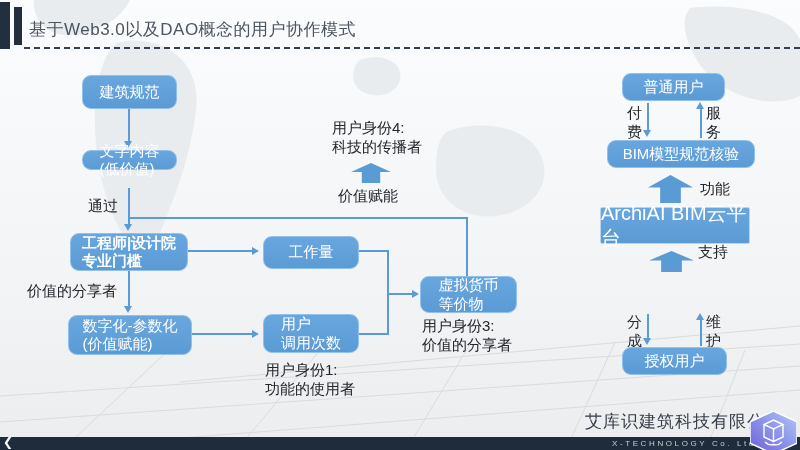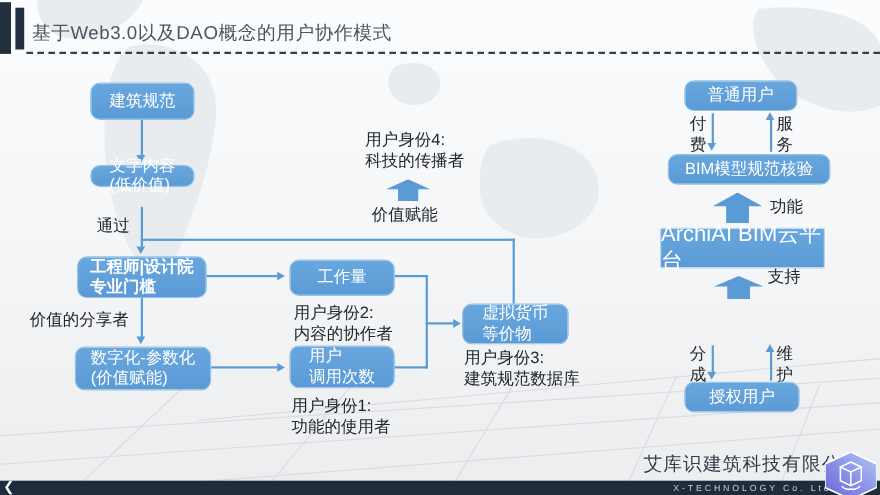--- a/index.html
+++ b/index.html
@@ -104,40 +104,38 @@
 (价值赋能)</div>
 
   <div class="lbl" style="left:332px;top:119px;">用户身份4:
 科技的传播者</div>
   <div class="blockarr" style="left:351px;top:163px;width:40px;height:20px;"></div>
   <div class="lbl" style="left:338px;top:187px;">价值赋能</div>
 
   <div class="hl" style="left:188px;top:250px;width:64px;"></div>
   <div class="arr r" style="left:252px;top:247px;"></div>
   <div class="node" style="left:263px;top:236px;width:96px;height:33px;">工作量</div>
-  <div class="lbl" style="left:267px;top:276px;">用户身份2:
-内容的协作者</div>
 
   <div class="hl" style="left:192px;top:333px;width:60px;"></div>
   <div class="arr r" style="left:252px;top:330px;"></div>
   <div class="node" style="left:263px;top:314px;width:96px;height:39px;">用户
 调用次数</div>
   <div class="lbl" style="left:265px;top:361px;">用户身份1:
 功能的使用者</div>
 
   <div class="hl" style="left:359px;top:250px;width:30px;"></div>
   <div class="vl" style="left:387px;top:250px;height:85px;"></div>
   <div class="hl" style="left:359px;top:333px;width:30px;"></div>
   <div class="hl" style="left:387px;top:293px;width:26px;"></div>
   <div class="arr r" style="left:412px;top:290px;"></div>
 
   <div class="node" style="left:420px;top:276px;width:97px;height:37px;">虚拟货币
 等价物</div>
   <div class="lbl" style="left:422px;top:317px;">用户身份3:
-建筑规范数据库</div>
+价值的分享者</div>
 
   <div class="node" style="left:622px;top:73px;width:103px;height:28px;">普通用户</div>
   <div class="lbl" style="left:627px;top:104px;">付
 费</div>
   <div class="vl" style="left:647px;top:103px;height:28px;"></div>
   <div class="arr d" style="left:643px;top:130px;"></div>
   <div class="vl" style="left:700px;top:109px;height:29px;"></div>
   <div class="arr u" style="left:696px;top:102px;"></div>
   <div class="lbl" style="left:706px;top:104px;">服
 务</div>

